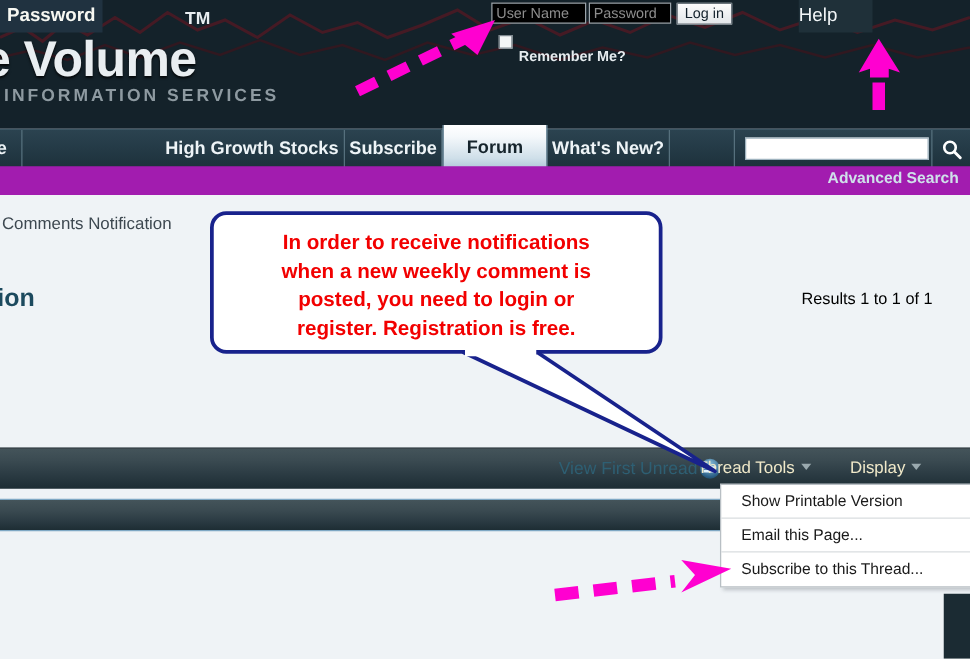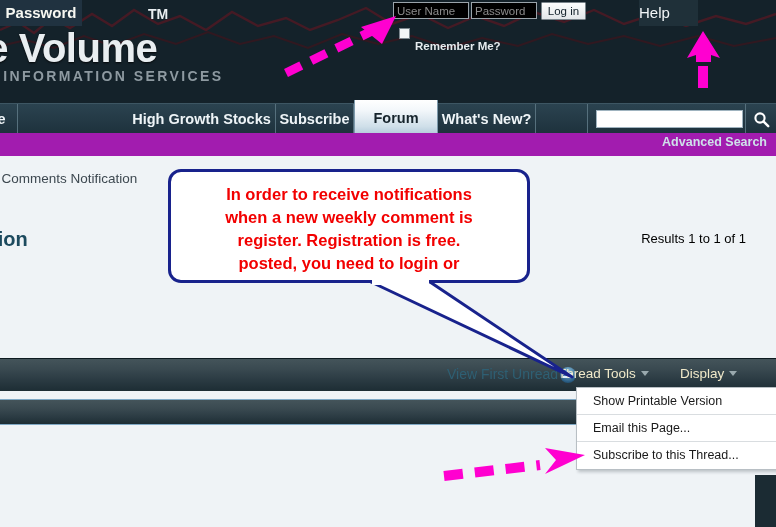--- a/index.html
+++ b/index.html
@@ -241,22 +241,22 @@
 <div id="dropdown">
   <div class="ddrow">Show Printable Version</div>
   <div class="ddrow">Email this Page...</div>
   <div class="ddrow">Subscribe to this Thread...</div>
 </div>
 
 <div id="callout">
   <div id="callout-text">
     <div>In order to receive notifications</div>
     <div>when a new weekly comment is</div>
+    <div>posted, you need to login or</div>
     <div>register. Registration is free.</div>
-    <div>posted, you need to login or</div>
   </div>
 </div>
 
 <svg id="ann-svg" viewBox="0 0 776 527">
 
   <g>
     <polygon points="371,282 430,282 572,377" fill="#ffffff" stroke="#18228c" stroke-width="3" stroke-linejoin="round"></polygon>
     <rect x="372" y="276" width="57" height="9" fill="#ffffff"></rect>
   </g>
 

